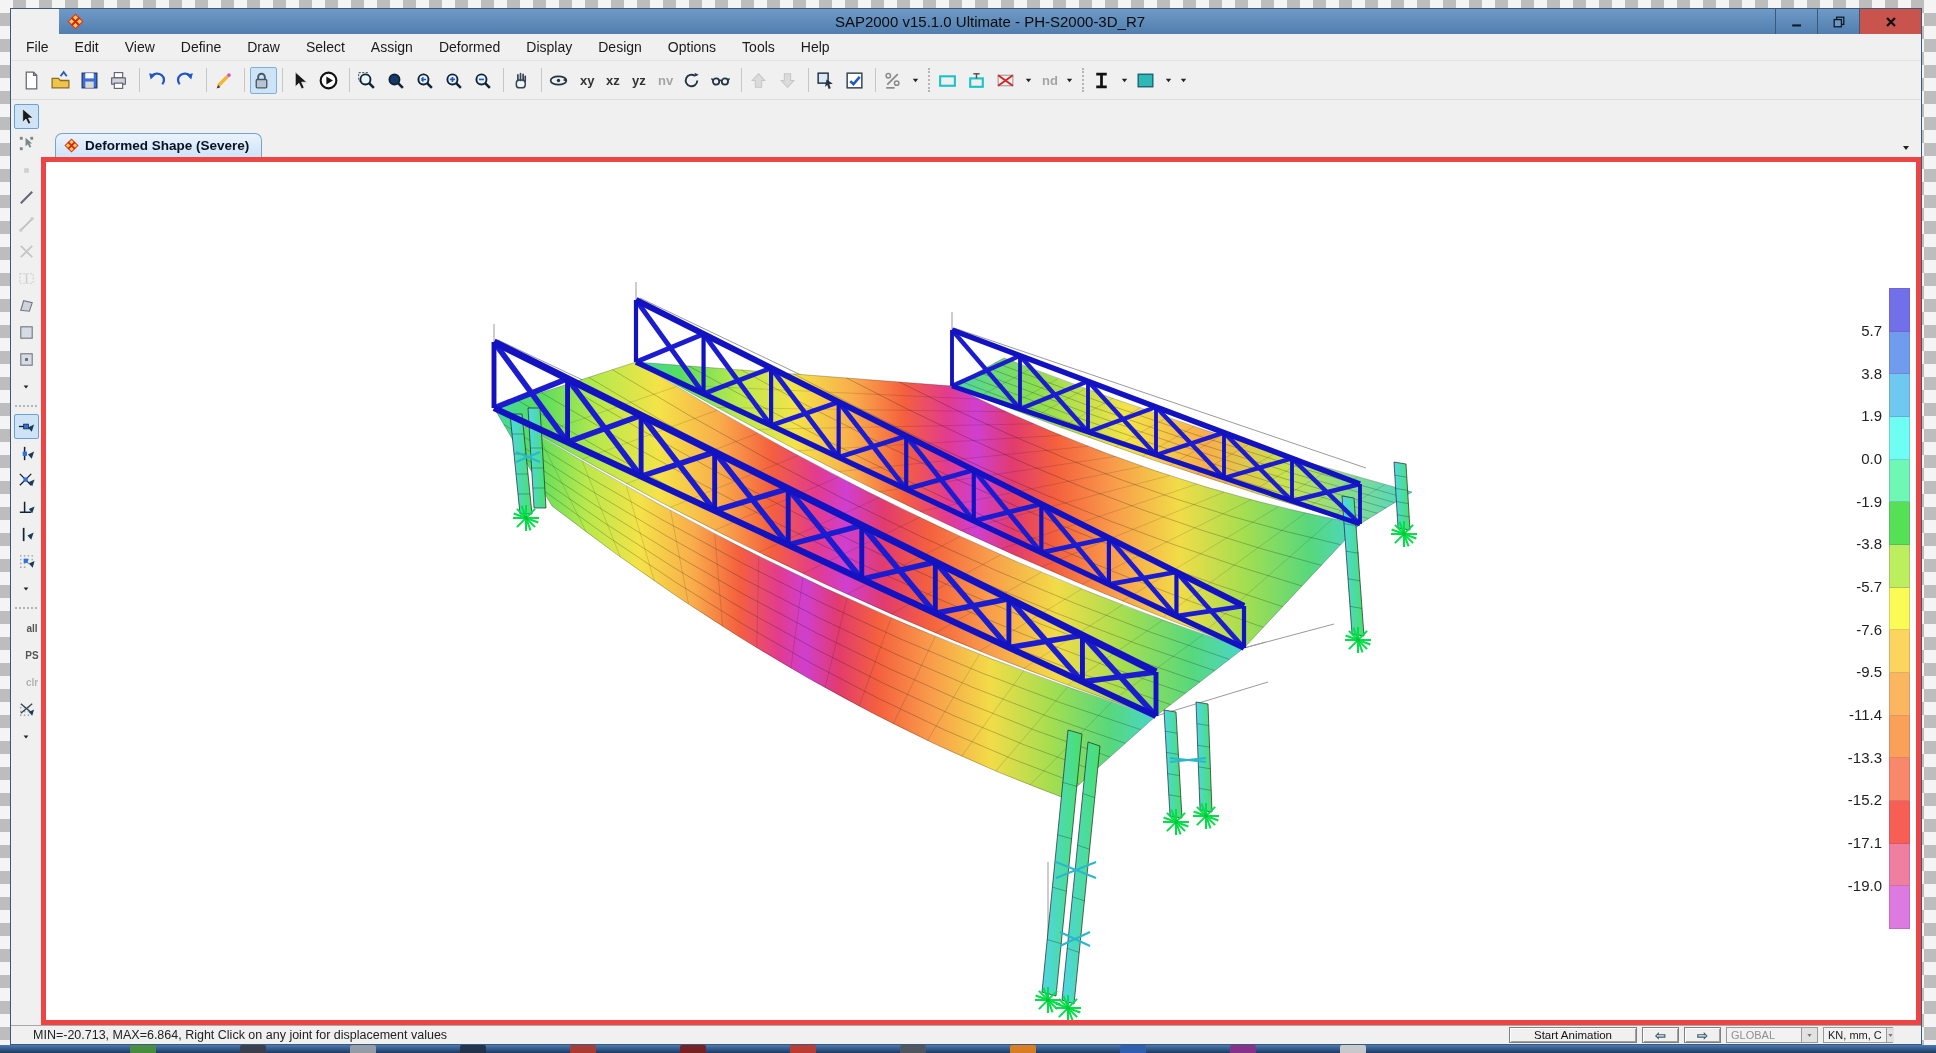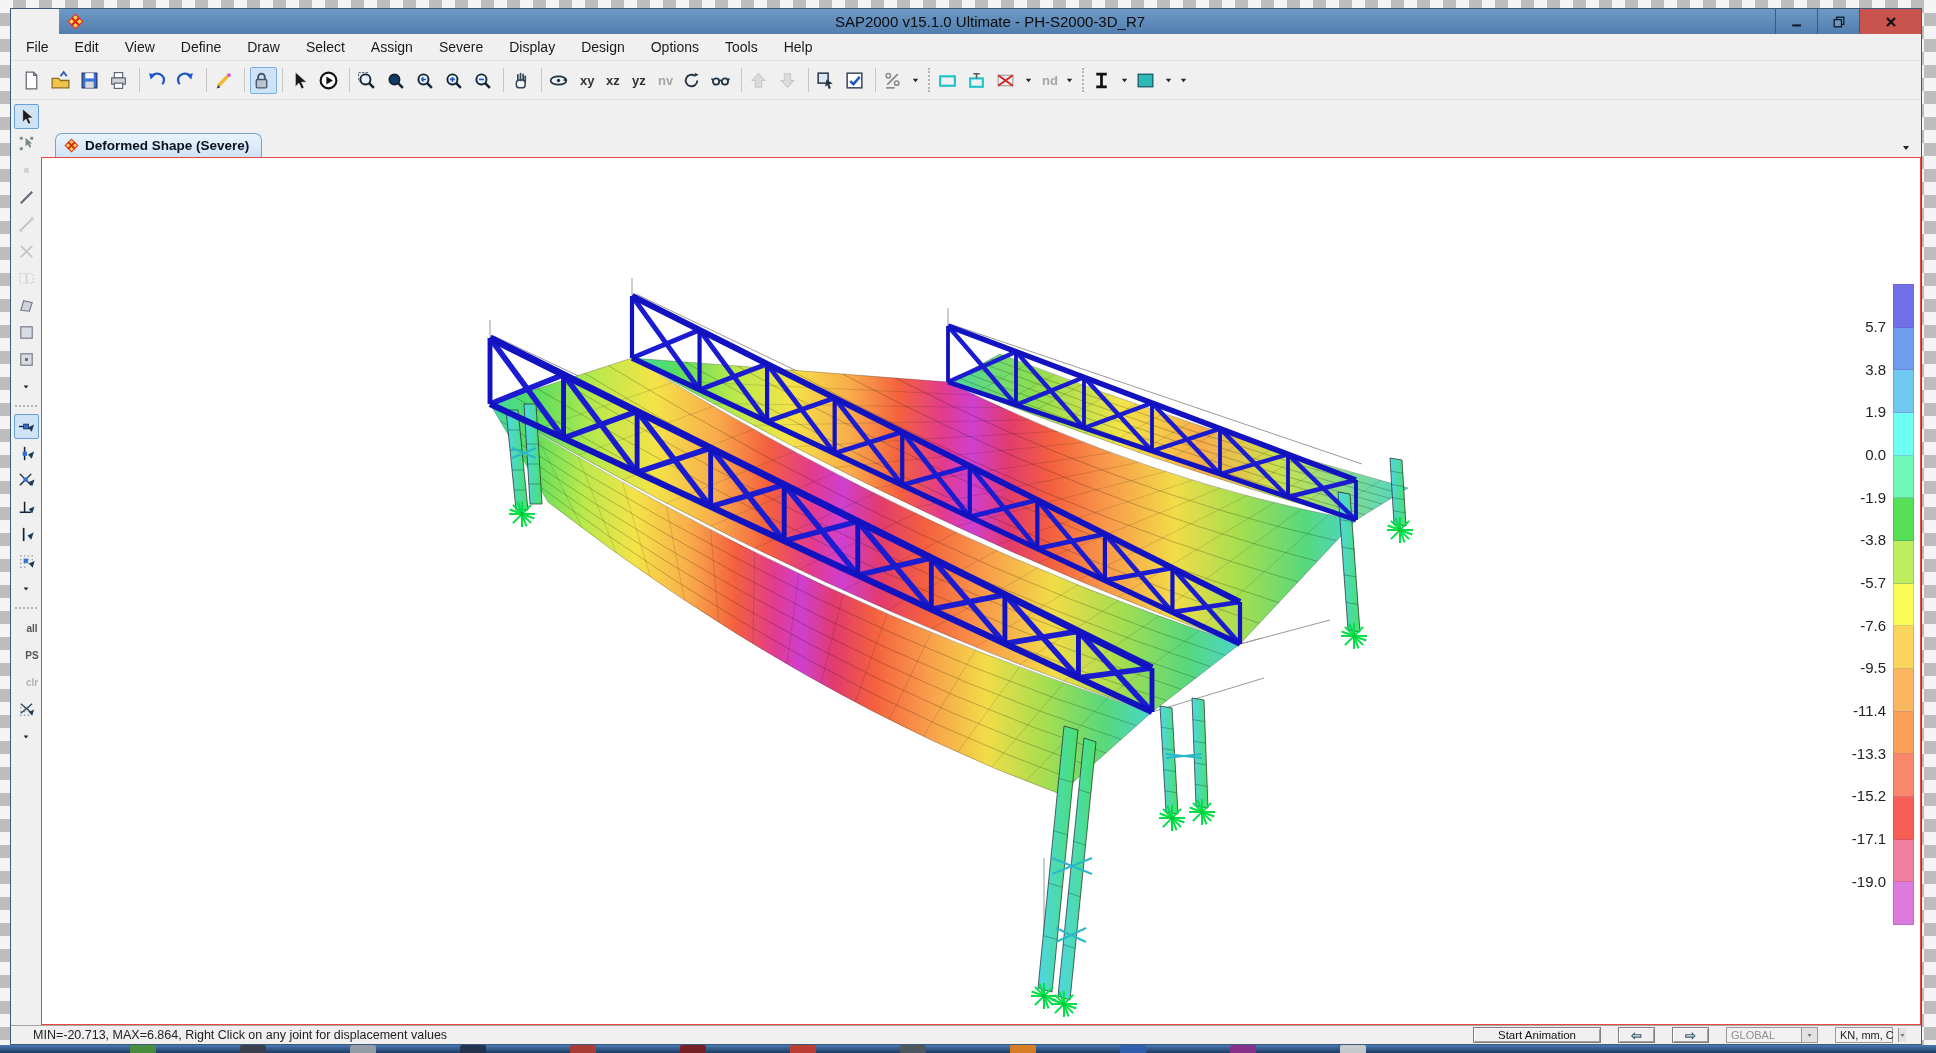--- a/index.html
+++ b/index.html
@@ -52,42 +52,42 @@
   .rightcol{flex:1 1 auto;display:flex;flex-direction:column;min-width:0;}
   
   .tabrow{height:25px;flex:0 0 25px;background:#f0f0f0;position:relative;display:flex;align-items:flex-end;margin-top:32px;}
   .viewtab{margin-left:14px;height:23px;display:flex;align-items:center;gap:6px;padding:0 12px 0 8px;
     background:linear-gradient(#eaf3fc,#cfe3f8);border:1px solid #7aa2c8;border-bottom:none;border-radius:7px 7px 0 0;}
   .viewtab .tabicon{width:15px;height:15px;}
   .viewtab .tablabel{font-size:13.5px;font-weight:bold;color:#09121e;white-space:nowrap;}
   .tab-caret{position:absolute;right:10px;top:7px;color:#333;}
   .tab-caret svg{width:10px;height:10px;}
   
-  .canvas{flex:1 1 auto;background:#ffffff;border:1px solid #ef4444;position:relative;overflow:hidden;}
+  .canvas{flex:1 1 auto;background:#ffffff;border:5px solid #ef4444;position:relative;overflow:hidden;}
   #model-svg{position:absolute;left:0;top:0;}
   .legend-bar{position:absolute;top:126px;right:6px;width:21px;height:641px;display:flex;flex-direction:column;border:0;}
   .legend-seg{flex:1 1 auto;border:1px solid rgba(120,60,160,.25);border-top:none;}
   .legend-seg:first-child{border-top:1px solid rgba(120,60,160,.25);}
   .legend-labels{position:absolute;top:147px;right:34px;display:flex;flex-direction:column;align-items:flex-end;}
   .legend-tick{height:42.7px;display:flex;align-items:center;font-size:15px;color:#222;}
   
   .statusbar{height:18px;flex:0 0 18px;background:#f0f0f0;border-top:1px solid #a8a8a8;display:flex;align-items:center;position:relative;font-size:12.5px;color:#222;}
   .status-msg{margin-left:22px;white-space:nowrap;}
-  .status-right{position:absolute;right:28px;top:0;height:18px;display:flex;align-items:center;gap:17px;}
+  .status-right{position:absolute;right:28px;top:0;height:18px;display:flex;align-items:center;gap:5px;}
   .sb-btn{height:16px;background:#f0f0f0;border:1px solid #808080;box-shadow:inset 1px 1px 0 #ffffff,inset -1px -1px 0 #a0a0a0;
     display:flex;align-items:center;justify-content:center;font-size:11.5px;color:#111;box-sizing:border-box;}
   .sb-anim{width:128px;}
   .sb-arrow{width:37px;font-size:13px;font-weight:bold;color:#3e5f72;}
   .sb-combo{height:16px;background:#f2f2f2;border:1px solid #9a9a9a;display:flex;align-items:center;box-sizing:border-box;font-size:11px;}
   .sb-combo .val{padding:0 4px;white-space:nowrap;}
   .sb-combo.dim .val{color:#8f8f8f;}
   .sb-combo .dd{width:15px;height:100%;background:#e2e2e2;border-left:1px solid #9a9a9a;display:flex;align-items:center;justify-content:center;}
   .sb-combo .dd svg{width:7px;height:7px;opacity:.55;}
   .sb-csys{width:92px;justify-content:space-between;}
-  .sb-units{width:58px;justify-content:space-between;text-align:center;}
+  .sb-units{width:70px;justify-content:space-between;text-align:center;}
   
   .taskbar{position:absolute;left:0;bottom:0;width:1936px;height:8px;background:linear-gradient(#4a7ab5,#1d3a5f);}
   .tb-nub{position:absolute;bottom:0;width:26px;height:8px;border-radius:2px 2px 0 0;opacity:.95;}
 </style>
 </head>
 <body>
 
 <svg width="0" height="0" style="position:absolute">
   <defs>
     <symbol id="sap2000-logo" viewBox="0 0 20 20">
@@ -353,21 +353,21 @@
   </div>
 
   <div class="menubar" id="menu-bar">
       <div class="menu-item">File</div>
       <div class="menu-item">Edit</div>
       <div class="menu-item">View</div>
       <div class="menu-item">Define</div>
       <div class="menu-item">Draw</div>
       <div class="menu-item">Select</div>
       <div class="menu-item">Assign</div>
-      <div class="menu-item">Severe</div>
+      <div class="menu-item">Deformed</div>
       <div class="menu-item">Display</div>
       <div class="menu-item">Design</div>
       <div class="menu-item">Options</div>
       <div class="menu-item">Tools</div>
       <div class="menu-item">Help</div>
     </div>
 
   <div class="toolbar" id="main-toolbar">
       <div class="tbtn">
         <svg>

